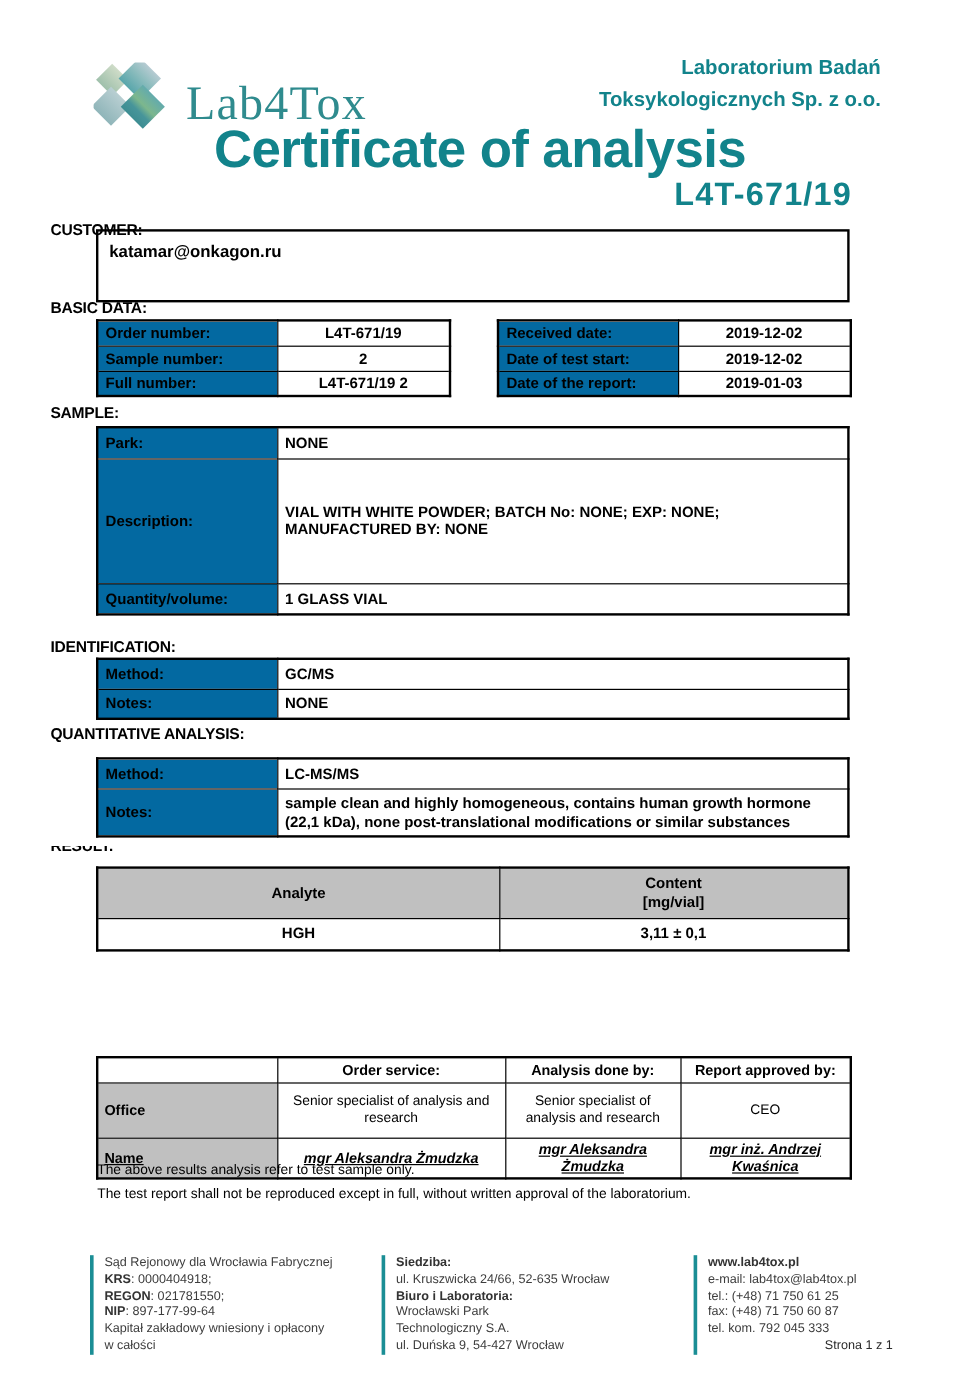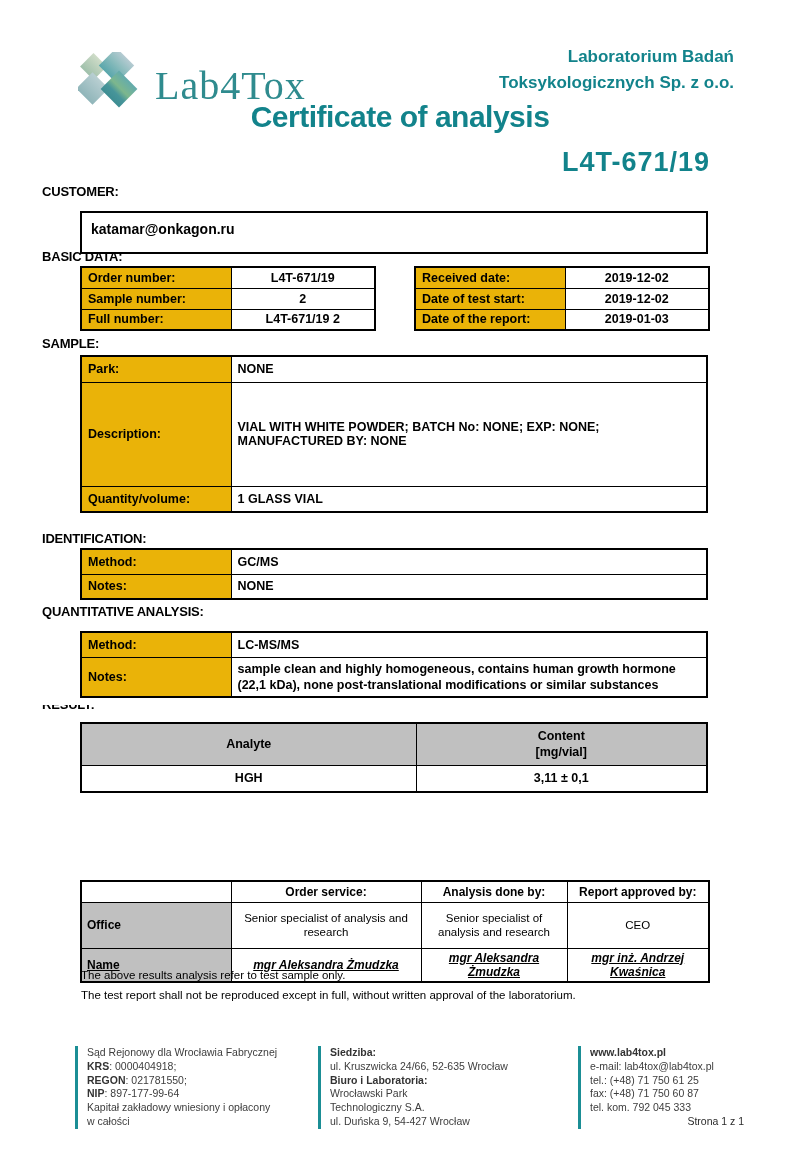--- a/index.html
+++ b/index.html
@@ -14,48 +14,48 @@
   .logo-text {
     font-family:"Liberation Serif", serif; font-size:40px; line-height:1;
     color:#2f8b8e; margin-left:3px; margin-top:14px; letter-spacing:1px;
   }
   .company {
     position:absolute; top:44px; right:66px; text-align:right;
     color:#12838b; font-size:17px; font-weight:700; line-height:26px;
   }
   .title {
     position:absolute; top:100px; left:0; width:100%; text-align:center;
-    font-size:30px; font-weight:700; color:#12838b; letter-spacing:-0.5px;
+    font-size:44px; font-weight:700; color:#12838b; letter-spacing:-0.5px;
   }
   .report-no {
     position:absolute; top:147px; right:90px;
     font-size:27px; font-weight:700; color:#12838b; letter-spacing:1px;
   }
   
   .sec-h { position:absolute; left:42px; font-size:13px; font-weight:700; letter-spacing:-0.2px; }
   .h-customer { top:184px; }
   .h-basic    { top:249px; }
   .h-sample   { top:336px; }
   .h-id       { top:531px; }
   .h-quant    { top:604px; }
   .h-result   { top:697px; }
   
   .clip-stripe { position:relative; display:inline-block; }
   .clip-stripe::after { content:""; position:absolute; left:-2px; right:-2px; top:2px; height:6px; background:#fff; }
   
   .customer-box {
-    position:absolute; left:80px; top:211px; width:628px; height:43px;
+    position:absolute; left:80px; top:191px; width:628px; height:61px;
     border:2px solid #000;
   }
   .customer-box span { position:absolute; left:9px; top:8px; font-size:14px; font-weight:600; }
   
   table { border-collapse:collapse; table-layout:fixed; }
   .tbl { border:2px solid #000; }
   .tbl td { border:1px solid #000; font-size:12.5px; font-weight:600; padding:2px 6px; overflow:hidden; }
-  td.lbl { background:#eab308; text-align:left; }
+  td.lbl { background:#0369a1; text-align:left; }
   td.val { text-align:center; background:#fff; }
   td.vleft { text-align:left; background:#fff; }
   .basic-left  { position:absolute; left:80px;  top:266px; width:296px; }
   .basic-right { position:absolute; left:414px; top:266px; width:296px; }
   .basic-left td, .basic-right td { height:21px; }
   .basic-left td.lbl, .basic-right td.lbl { width:150px; }
   .sample-tbl { position:absolute; left:80px; top:355px; width:628px; }
   .sample-tbl td.lbl { width:150px; }
   .row-h26 td { height:26px; }
   .row-h104 td { height:104px; }

